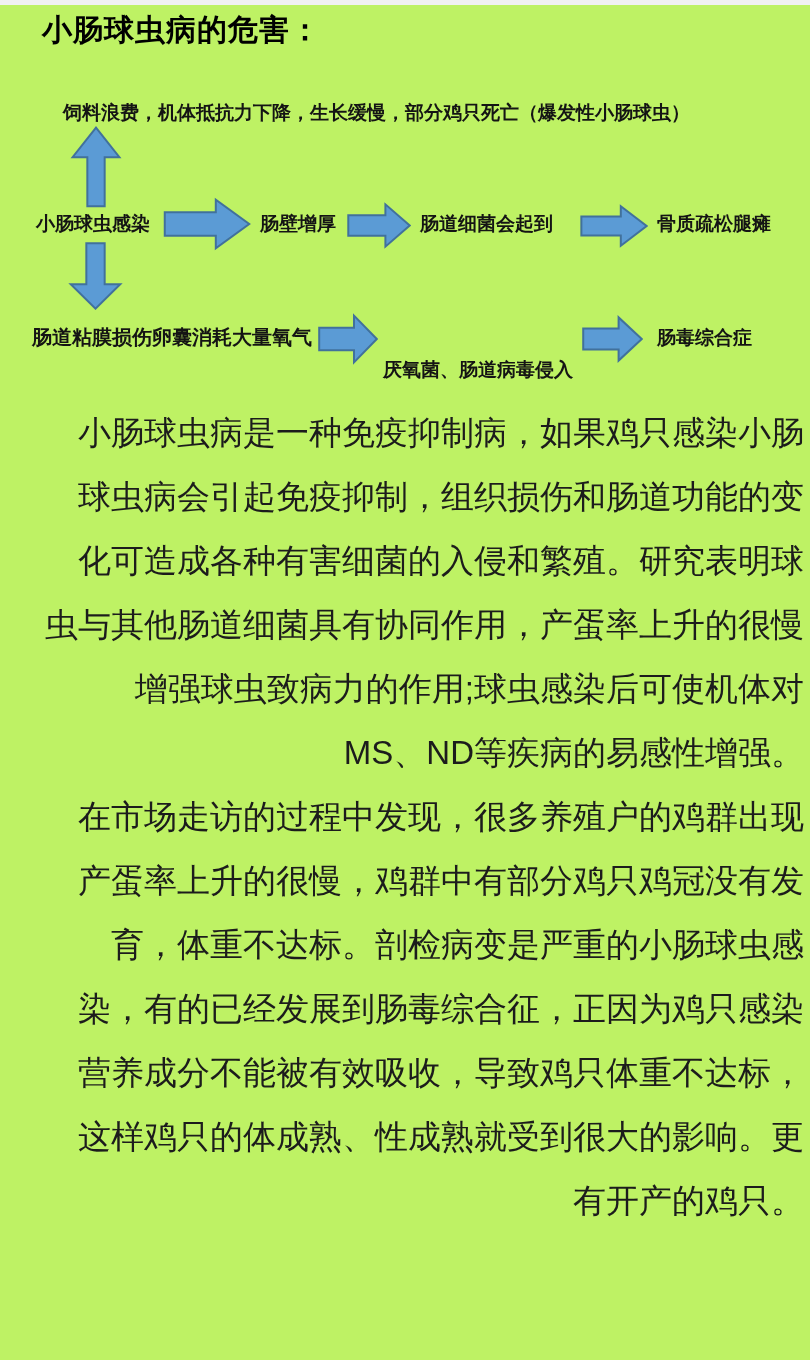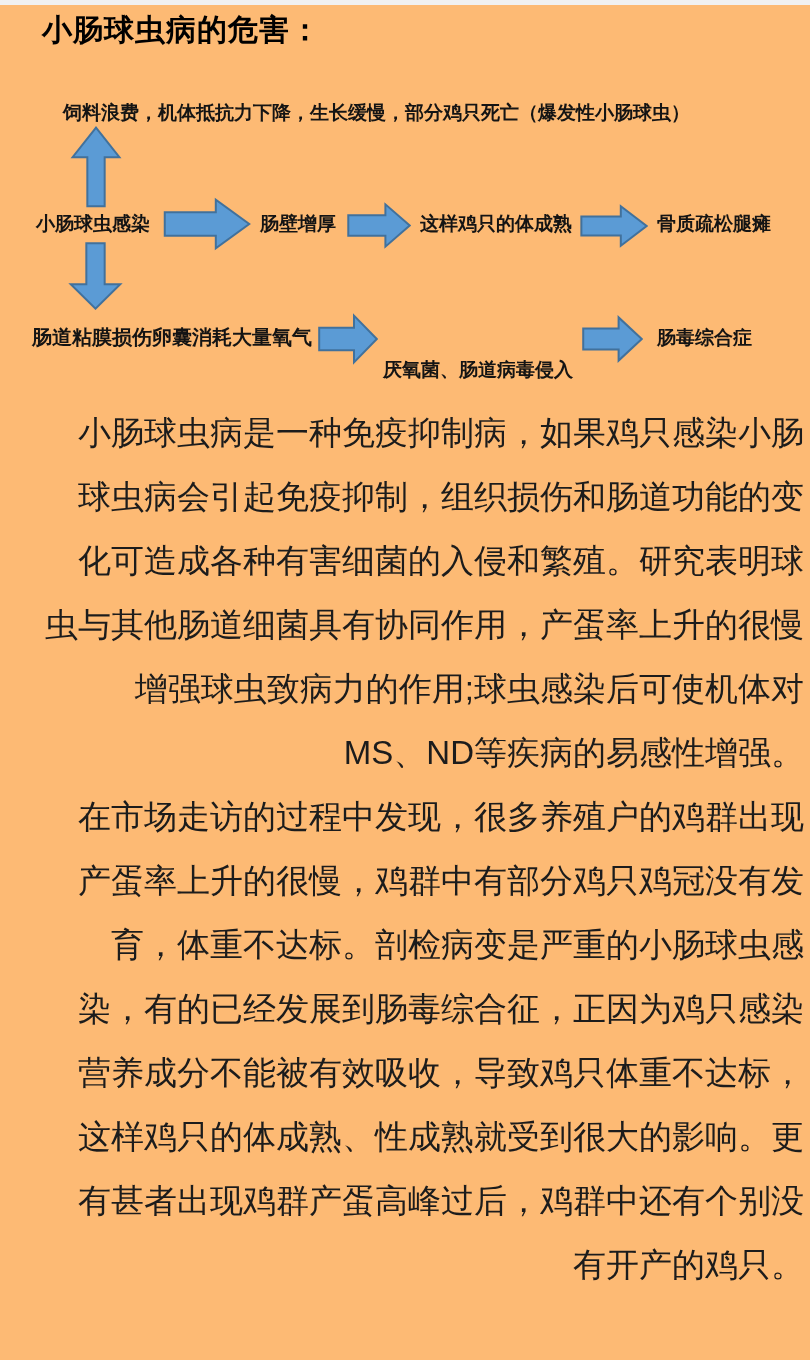--- a/index.html
+++ b/index.html
@@ -1,17 +1,17 @@
 <!DOCTYPE html>
 <html><head>
 <meta charset="utf-8">
 <style>
   html,body { margin:0; padding:0; background:#ffffff; }
   .page {
-    position:relative; width:810px; height:1360px; background:#fdba74;
+    position:relative; width:810px; height:1360px; background:#bef264;
     overflow:hidden; font-family:"Liberation Sans","DejaVu Sans",sans-serif;
     color:#111;
   }
   .top-edge {
     position:absolute; left:0; top:0; width:810px; height:5px;
     background:#f1f1f1;
   }
   .title {
     position:absolute; left:42px; top:10px;
     font-size:30px; font-weight:bold; color:#000;
@@ -75,21 +75,21 @@
     </div>
 
     <div class="flow-text m-node2">肠壁增厚</div>
 
     <div class="arrow a-r2">
       <svg viewBox="0 0 100 60" preserveAspectRatio="none">
         <polygon vector-effect="non-scaling-stroke" points="2,17 60,17 60,3 98,30 60,57 60,43 2,43"></polygon>
       </svg>
     </div>
 
-    <div class="flow-text m-node3">这样鸡只的体成熟</div>
+    <div class="flow-text m-node3">肠道细菌会起到</div>
 
     <div class="arrow a-r3">
       <svg viewBox="0 0 100 60" preserveAspectRatio="none">
         <polygon vector-effect="non-scaling-stroke" points="2,17 60,17 60,3 98,30 60,57 60,43 2,43"></polygon>
       </svg>
     </div>
 
     <div class="flow-text m-node4">骨质疏松腿瘫</div>
 
     <div class="arrow a-down">
@@ -123,16 +123,15 @@
     <div class="line">化可造成各种有害细菌的入侵和繁殖。研究表明球</div>
     <div class="line">虫与其他肠道细菌具有协同作用，产蛋率上升的很慢</div>
     <div class="line">增强球虫致病力的作用;球虫感染后可使机体对</div>
     <div class="line">MS、ND等疾病的易感性增强。</div>
     <div class="line">在市场走访的过程中发现，很多养殖户的鸡群出现</div>
     <div class="line">产蛋率上升的很慢，鸡群中有部分鸡只鸡冠没有发</div>
     <div class="line">育，体重不达标。剖检病变是严重的小肠球虫感</div>
     <div class="line">染，有的已经发展到肠毒综合征，正因为鸡只感染</div>
     <div class="line">营养成分不能被有效吸收，导致鸡只体重不达标，</div>
     <div class="line">这样鸡只的体成熟、性成熟就受到很大的影响。更</div>
-    <div class="line">有甚者出现鸡群产蛋高峰过后，鸡群中还有个别没</div>
     <div class="line">有开产的鸡只。</div>
   </div>
 </div>
 
 </body></html>

